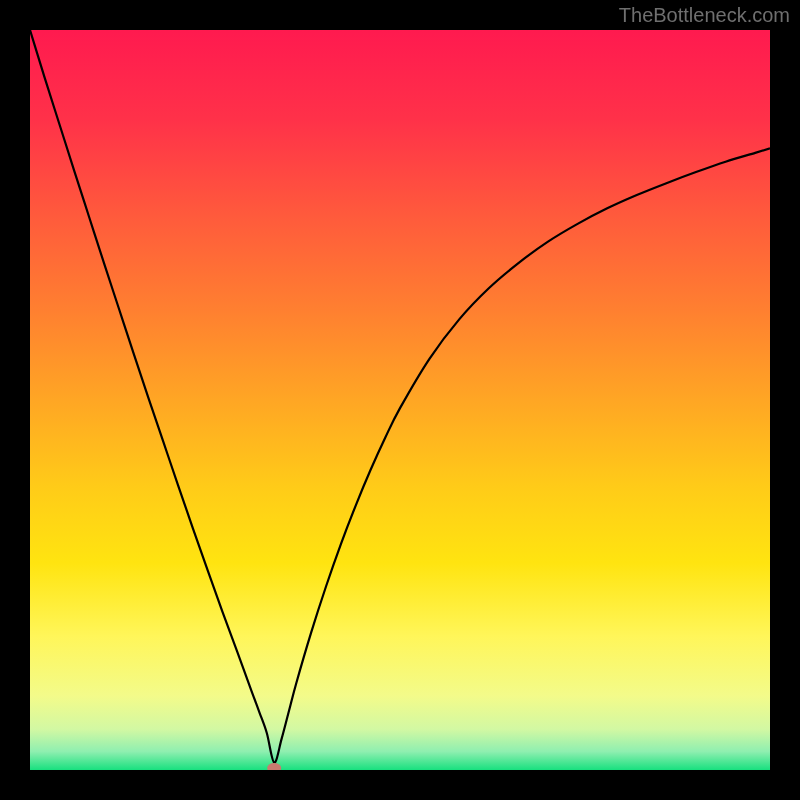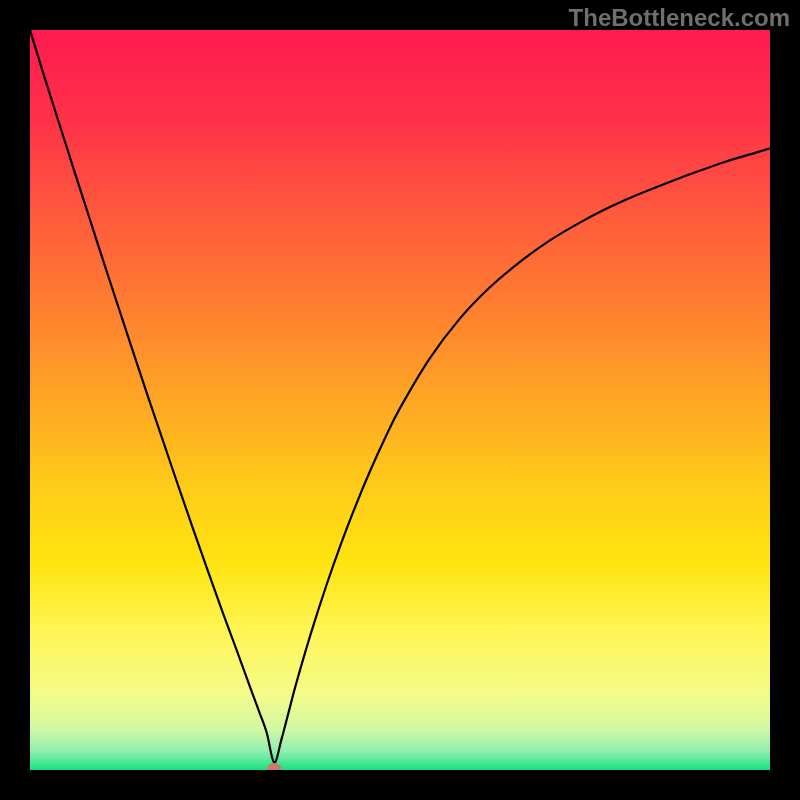--- a/index.html
+++ b/index.html
@@ -23,22 +23,22 @@
     left: 30px;
     top: 30px;
     width: 740px;
     height: 740px;
   }
   .watermark {
     position: absolute;
     top: 4px;
     right: 10px;
     font-family: Arial, Helvetica, sans-serif;
-    font-size: 24px;
-    font-weight: 700;
+    font-size: 20px;
+    font-weight: 400;
     color: #6f6f6f;
     letter-spacing: 0px;
   }
   svg { display:block; }
 </style>
 </head>
 <body>
 
 <div class="frame">
   <div class="watermark">TheBottleneck.com</div>

